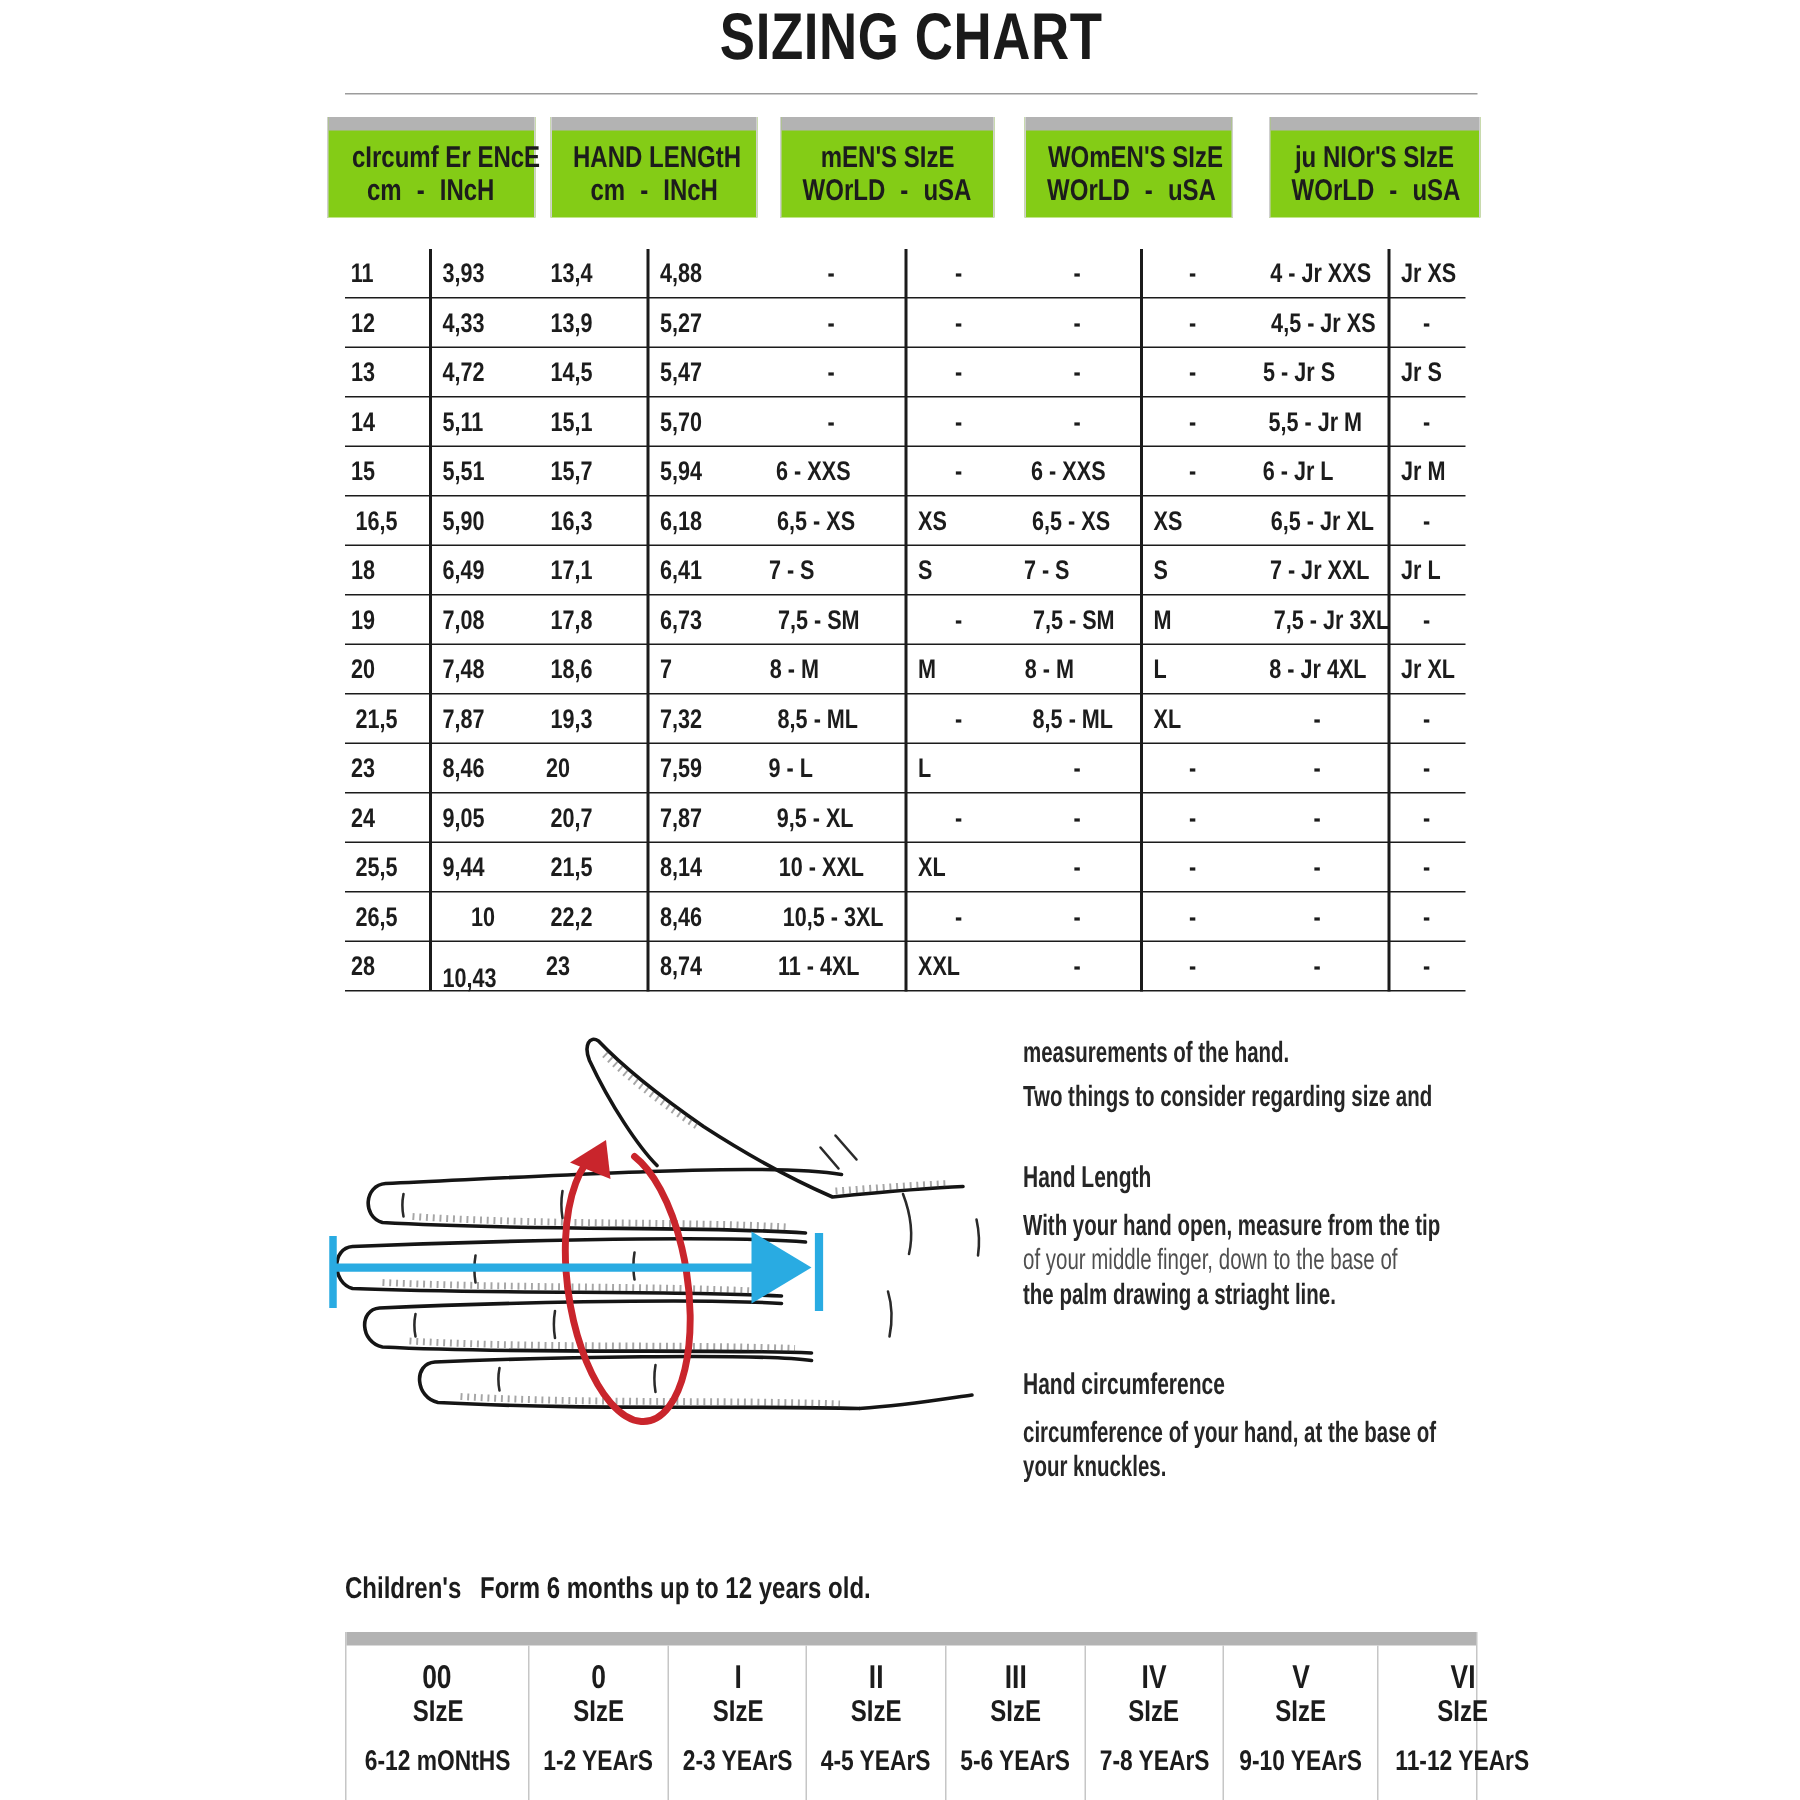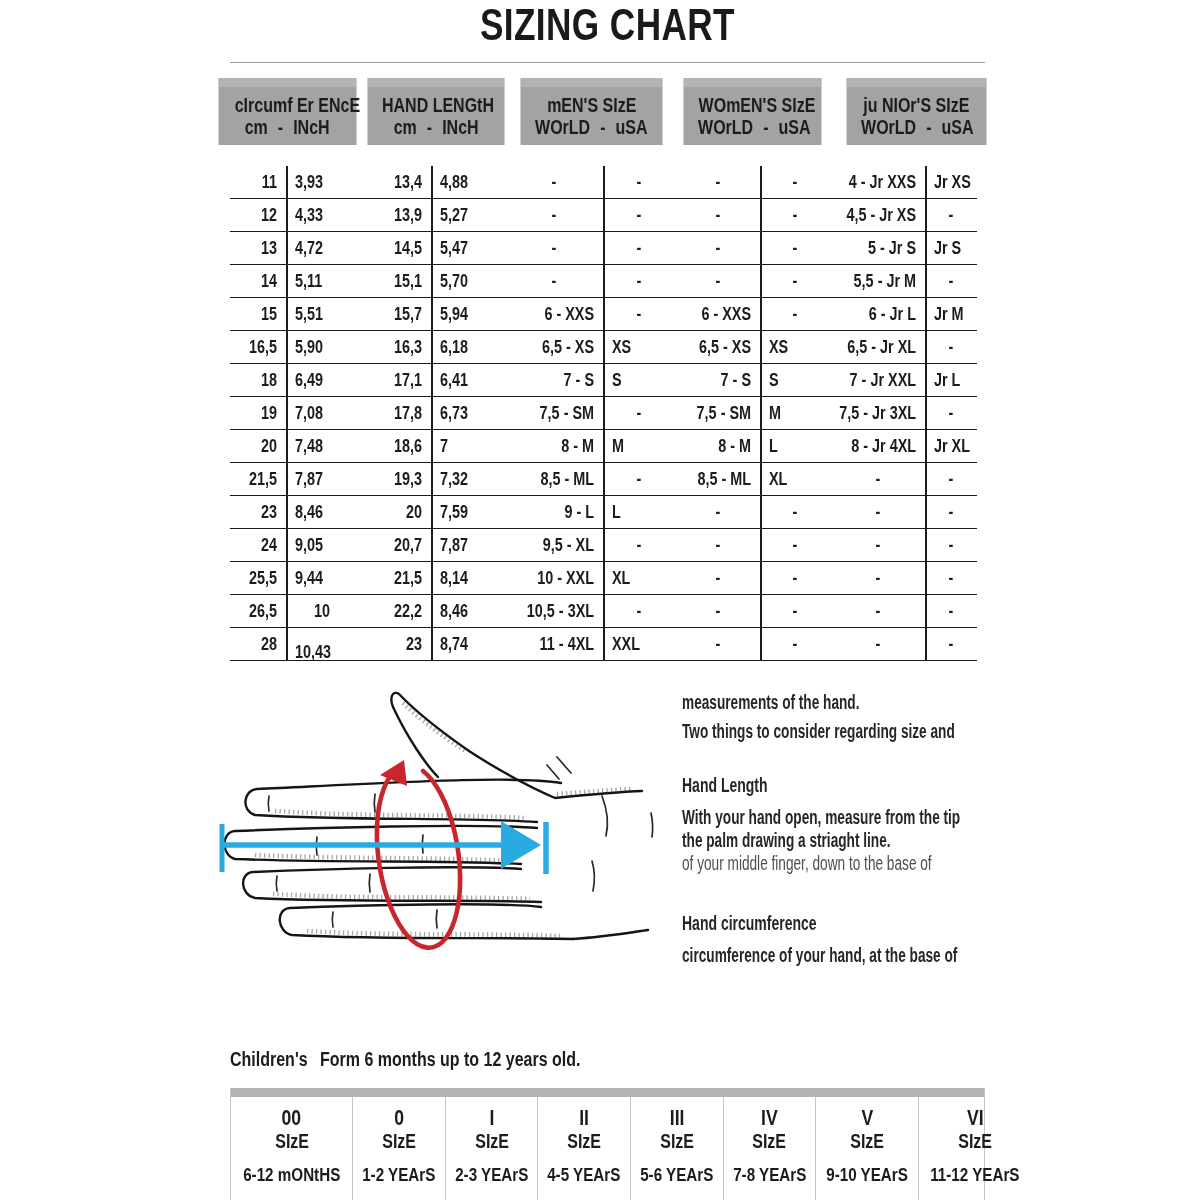--- a/index.html
+++ b/index.html
@@ -10,33 +10,33 @@
   .sq-c{display:inline-block;transform:scaleX(.8);transform-origin:center center;white-space:nowrap;}
   .sq-l{display:inline-block;transform:scaleX(.8);transform-origin:left center;white-space:nowrap;}
   .sq-r{display:inline-block;transform:scaleX(.8);transform-origin:right center;white-space:nowrap;}
   .sq-n{display:inline-block;transform:scaleX(.7);transform-origin:left center;white-space:nowrap;}
 
   .title{position:absolute;left:230px;top:0px;width:755px;text-align:center;
          font-size:44px;font-weight:700;letter-spacing:.5px;color:#1a1a1a;}
   .title-rule{position:absolute;left:230px;top:62px;width:755px;height:1px;background:#9c9c9c;}
 
   
-  .hbox{position:absolute;top:78px;height:67px;background:#a3a3a3;
+  .hbox{position:absolute;top:78px;height:67px;background:#84cc16;
         border-left:1px solid #cfcfcf;border-right:1px solid #cfcfcf;text-align:center;}
   .hbar{height:9px;background:#b3b3b3;}
   .hl1{margin-top:7px;font-size:20px;font-weight:700;line-height:22px;}
   .hl2{font-size:20px;font-weight:700;line-height:23px;}
   .hl2 .sq-c{word-spacing:7px;}
 
   
   .tbody{position:absolute;left:230px;top:166px;width:747px;}
   .trow{display:flex;height:32px;align-items:center;}
   .trow:not(:last-child){border-bottom:1.6px solid #1b1b1b;}
   .tcell{height:32px;display:flex;align-items:center;font-size:18px;font-weight:700;white-space:nowrap;}
-  .c-r{justify-content:flex-end;padding-right:9px;box-sizing:border-box;}
+  .c-r{padding-right:9px;box-sizing:border-box;}
   .c-l{justify-content:flex-start;padding-left:9px;box-sizing:border-box;}
   .c-c{justify-content:center;}
   .vline{position:absolute;top:0;width:1.6px;background:#1b1b1b;}
 
   
   .notes{position:absolute;left:682px;top:688px;width:300px;}
   .nblock{position:absolute;left:0;}
   .nline{font-size:19.5px;line-height:23px;font-weight:700;color:#262626;}
   .nline.lt{font-weight:400;color:#4f4f4f;}
   .nhead{font-size:20px;font-weight:700;color:#262626;}
@@ -628,28 +628,29 @@
   <div class="notes">
     <div class="nblock intro" style="top:0;">
       <div class="nline"><span class="sq-n">measurements of the hand.</span></div>
       <div class="nline"><span class="sq-n">Two things to consider regarding size and</span></div>
     </div>
     <div class="nblock" style="top:86px;">
       <div class="nhead"><span class="sq-n">Hand Length</span></div>
     </div>
     <div class="nblock" style="top:118px;">
       <div class="nline"><span class="sq-n">With your hand open, measure from the tip</span></div>
+      <div class="nline lt"><span class="sq-n">of your middle finger, down to the base of</span></div>
       <div class="nline"><span class="sq-n">the palm drawing a striaght line.</span></div>
-      <div class="nline lt"><span class="sq-n">of your middle finger, down to the base of</span></div>
     </div>
     <div class="nblock" style="top:224px;">
       <div class="nhead"><span class="sq-n">Hand circumference</span></div>
     </div>
     <div class="nblock" style="top:256px;">
       <div class="nline"><span class="sq-n">circumference of your hand, at the base of</span></div>
+      <div class="nline"><span class="sq-n">your knuckles.</span></div>
     </div>
   </div>
 
   <div class="chl-label">
     <span class="sq-l">Children's</span>
   </div>
   <div class="chl-note">
     <span class="sq-l">Form 6 months up to 12 years old.</span>
   </div>
   <div class="ctable">

